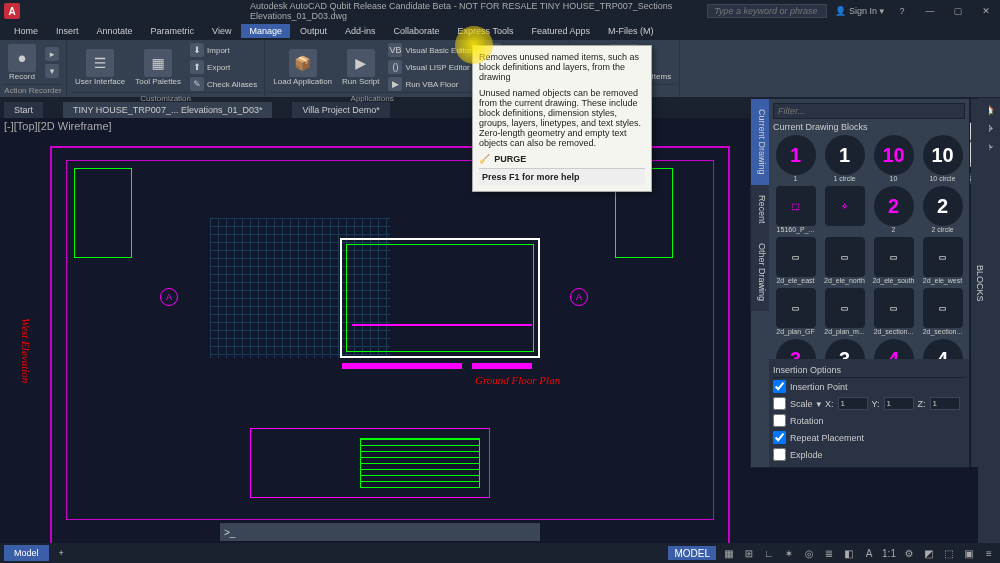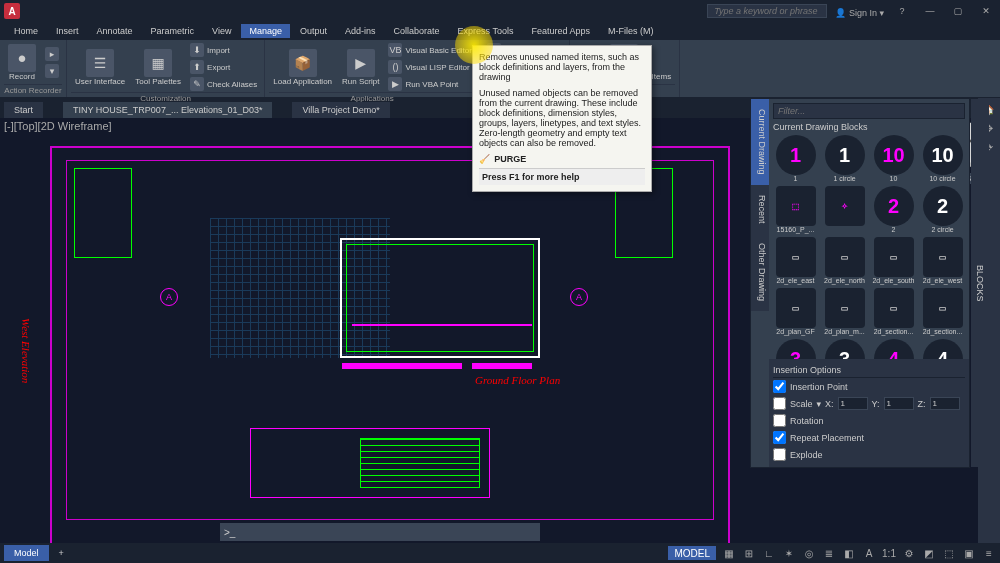--- a/index.html
+++ b/index.html
@@ -1,20 +1,20 @@
 <!DOCTYPE html>
 <html><head>
 <meta charset="utf-8">
 <style>
 * { margin: 0; padding: 0; box-sizing: border-box; font-family: "Segoe UI", Arial, sans-serif; }
 body { width: 1000px; height: 563px; background: #1f2838; color: #ccc; overflow: hidden; position: relative; font-size: 10px; }
 .titlebar { height: 22px; background: #1a2230; display: flex; align-items: center; padding: 0 4px; position: relative; }
 .app-logo { width: 16px; height: 16px; background: #c62e3e; border-radius: 2px; display: flex; align-items: center; justify-content: center; color: #fff; font-weight: bold; font-size: 10px; margin-right: 6px; }
 .title-text { position: absolute; left: 50%; transform: translateX(-50%); font-size: 9px; color: #aaa; }
-.title-right { margin-left: auto; display: flex; gap: 8px; align-items: flex-end; font-size: 9px; color: #aaa; }
+.title-right { margin-left: auto; display: flex; gap: 8px; align-items: center; font-size: 9px; color: #aaa; }
 .search-box { background: #2a3344; border: 1px solid #3a4556; padding: 1px 6px; color: #888; font-size: 9px; width: 120px; font-style: italic; }
 .win-btn { width: 20px; height: 14px; display: flex; align-items: center; justify-content: center; cursor: pointer; }
 .menubar { height: 18px; background: #1a2230; display: flex; gap: 2px; padding: 0 6px; align-items: center; }
 .menu-item { padding: 2px 8px; font-size: 9px; color: #ccc; cursor: pointer; }
 .menu-item.active { background: #3a5fa8; color: #fff; }
 .ribbon { height: 58px; background: #34404f; display: flex; border-bottom: 1px solid #1a2230; }
 .ribbon-panel { border-right: 1px solid #2a3344; padding: 2px 4px; display: flex; flex-direction: column; justify-content: space-between; }
 .ribbon-row { display: flex; gap: 2px; align-items: center; }
 .ribbon-btn { display: flex; flex-direction: column; align-items: center; padding: 2px 4px; cursor: pointer; font-size: 8px; color: #ccc; }
 .ribbon-btn-sm { display: flex; align-items: center; gap: 3px; padding: 1px 3px; font-size: 8px; color: #ccc; cursor: pointer; }
@@ -70,20 +70,21 @@
 .cmdline { position: absolute; bottom: 22px; left: 220px; width: 320px; height: 18px; background: #3a4556; display: flex; align-items: center; padding: 0 4px; font-size: 10px; z-index: 5; }
 .cmd-input { flex: 1; background: transparent; border: none; color: #ccc; font-size: 10px; font-style: italic; outline: none; }
 .side-strip { position: absolute; right: 0; top: 98px; width: 22px; bottom: 20px; background: #2a3344; display: flex; flex-direction: column; align-items: center; gap: 8px; padding: 6px 0; }
 .side-strip span { font-size: 10px; color: #aaa; cursor: pointer; }
 </style>
 </head>
 <body>
 
 <div class="titlebar">
   <div class="app-logo">A</div>
+  <span class="title-text">Autodesk AutoCAD Qubit Release Candidate Beta - NOT FOR RESALE   TINY HOUSE_TRP007_Sections Elevations_01_D03.dwg</span>
   <div class="title-right">
     <input class="search-box" placeholder="Type a keyword or phrase" style="">
     <span>👤 <span>Sign In</span> ▾</span>
     <span class="win-btn">?</span>
     <span class="win-btn">—</span>
     <span class="win-btn">▢</span>
     <span class="win-btn">✕</span>
   </div>
 </div>
 
@@ -161,21 +162,21 @@
         <div class="ribbon-btn-sm">
             <span class="ribbon-icon-sm">VB</span>
             <span>Visual Basic Editor</span>
           </div>
         <div class="ribbon-btn-sm">
             <span class="ribbon-icon-sm">()</span>
             <span>Visual LISP Editor</span>
           </div>
         <div class="ribbon-btn-sm">
             <span class="ribbon-icon-sm">▶</span>
-            <span>Run VBA Point</span>
+            <span>Run VBA Floor</span>
           </div>
       </div>
     </div>
     <div class="panel-label">Applications</div>
   </div>
   <div class="ribbon-panel">
     <div class="ribbon-row">
       <div style="display:flex;flex-direction:column;gap:1px">
         <div class="ribbon-btn-sm">
             <span class="ribbon-icon-sm">≡</span>

